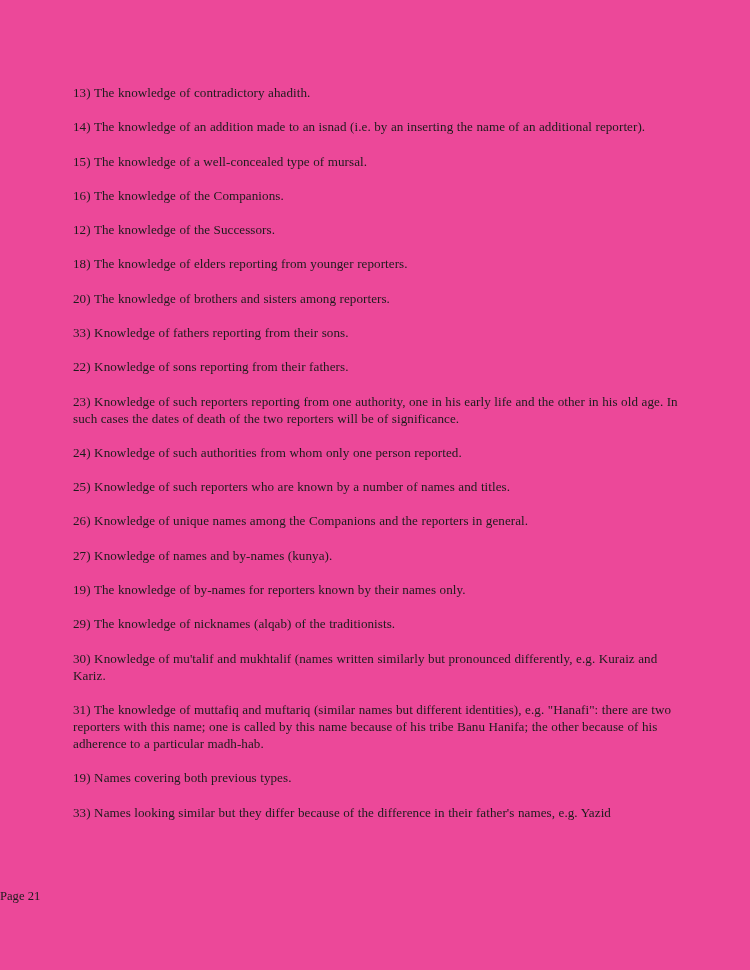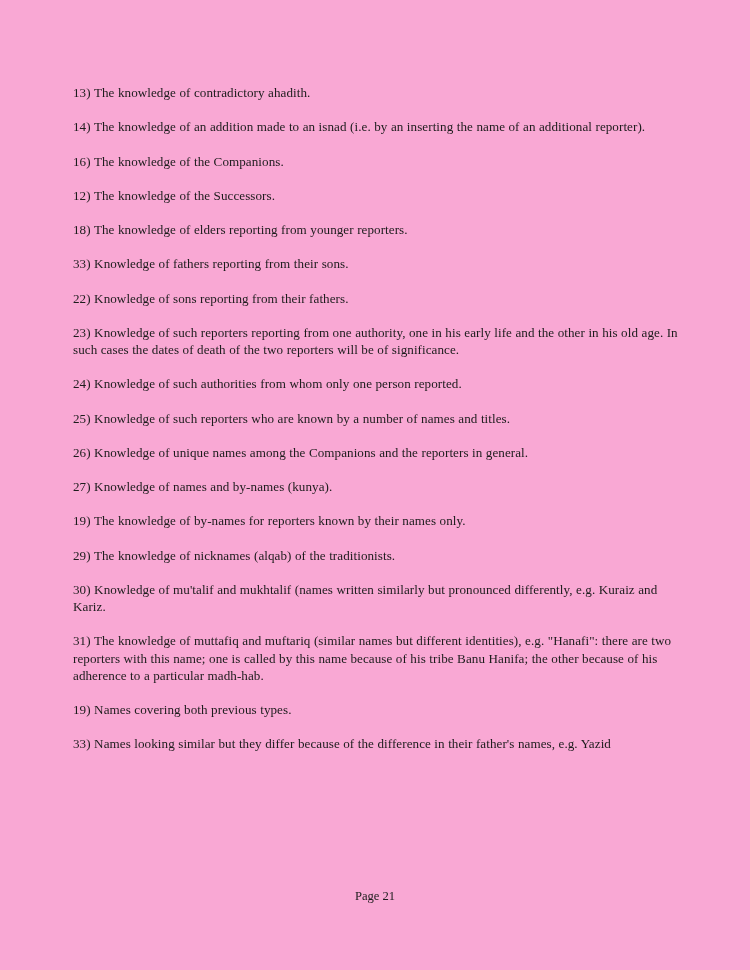--- a/index.html
+++ b/index.html
@@ -13,21 +13,21 @@
     height: 970px;
     overflow: hidden;
     font-family: "Liberation Serif", "DejaVu Serif", serif;
     color: #1a1a1a;
     -webkit-font-smoothing: antialiased;
   }
   .page {
     position: relative;
     width: 750px;
     height: 970px;
-    background: #f9a8d4;
+    background: #ec4899;
     box-sizing: border-box;
   }
   .content {
     position: absolute;
     left: 73px;
     top: 84px;
     width: 606px;
   }
   .para {
     font-size: 13.1px;
@@ -39,37 +39,39 @@
     word-spacing: 0.01em;
   }
   .para:last-child {
     margin-bottom: 5px;
   }
   .footer {
     position: absolute;
     left: 0;
     top: 888px;
     width: 750px;
-    text-align: center;
+    text-align: left;
     font-size: 12.6px;
     line-height: 16px;
     color: #1c1c1c;
   }
 </style>
 </head>
 <body>
 
 <div class="page">
 
   <div class="content">
     <p class="para">13) The knowledge of contradictory ahadith.</p>
     <p class="para">14) The knowledge of an addition made to an isnad (i.e. by an inserting the name of an additional reporter).</p>
+    <p class="para">15) The knowledge of a well-concealed type of mursal.</p>
     <p class="para">16) The knowledge of the Companions.</p>
     <p class="para">12) The knowledge of the Successors.</p>
     <p class="para">18) The knowledge of elders reporting from younger reporters.</p>
+    <p class="para">20) The knowledge of brothers and sisters among reporters.</p>
     <p class="para">33) Knowledge of fathers reporting from their sons.</p>
     <p class="para">22) Knowledge of sons reporting from their fathers.</p>
     <p class="para">23) Knowledge of such reporters reporting from one authority, one in his early life and the other in his old age. In such cases the dates of death of the two reporters will be of significance.</p>
     <p class="para">24) Knowledge of such authorities from whom only one person reported.</p>
     <p class="para">25) Knowledge of such reporters who are known by a number of names and titles.</p>
     <p class="para">26) Knowledge of unique names among the Companions and the reporters in general.</p>
     <p class="para">27) Knowledge of names and by-names (kunya).</p>
     <p class="para">19) The knowledge of by-names for reporters known by their names only.</p>
     <p class="para">29) The knowledge of nicknames (alqab) of the traditionists.</p>
     <p class="para">30) Knowledge of mu'talif and mukhtalif (names written similarly but pronounced differently, e.g. Kuraiz and Kariz.</p>

